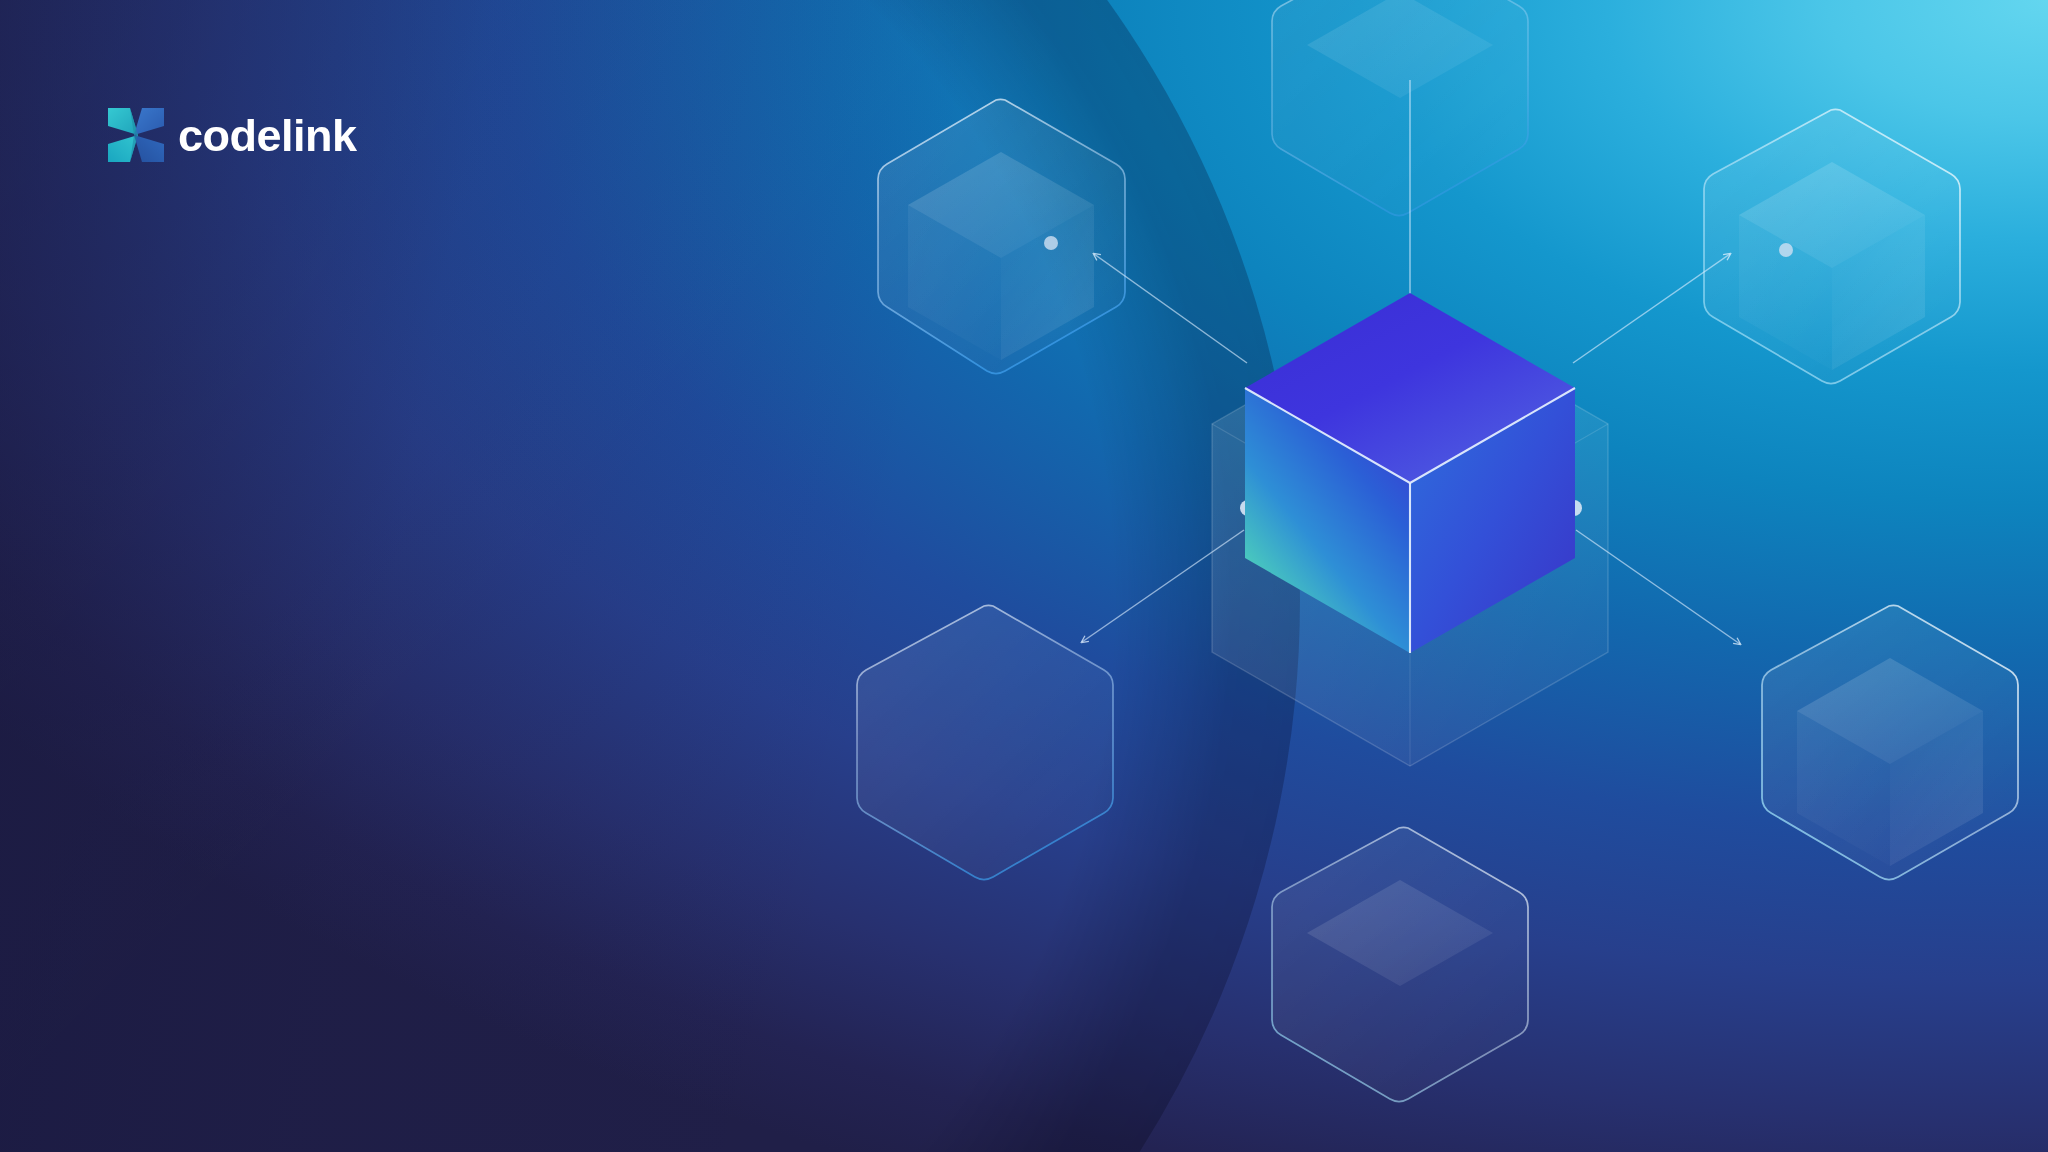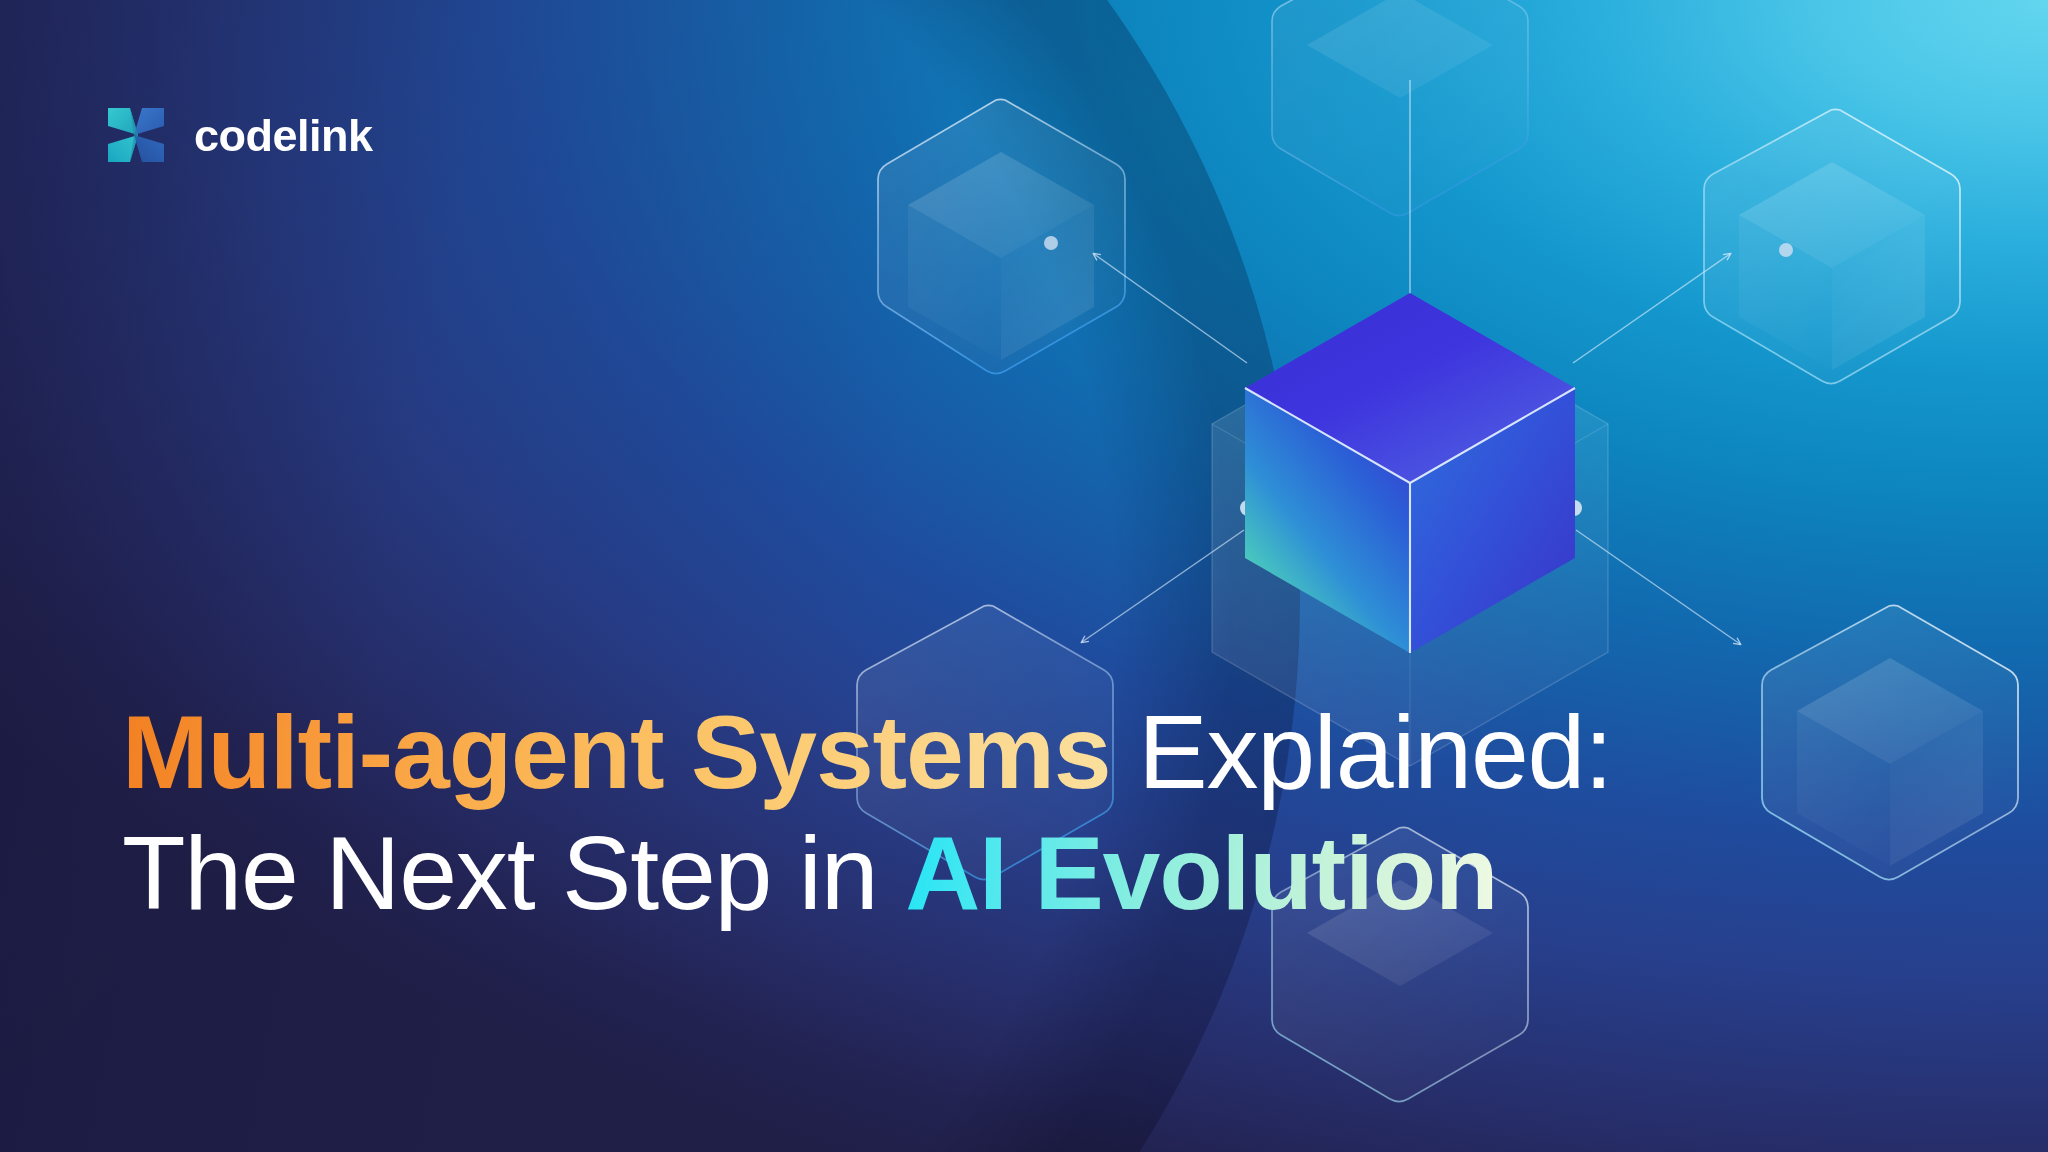--- a/index.html
+++ b/index.html
@@ -46,21 +46,21 @@
     position:absolute; inset:0;
     background:linear-gradient(100deg, rgba(22,22,60,0.55) 0%, rgba(22,22,60,0.12) 22%, rgba(0,0,0,0) 44%);
   }
 
   
   #netsvg{ position:absolute; inset:0; width:2048px; height:1152px; }
 
   
   #logo{
     position:absolute; left:106px; top:104px;
-    display:flex; align-items:center; gap:28px;
+    display:flex; align-items:center; gap:12px;
   }
   #logo-mark{ width:60px; height:62px; display:block; }
   #logo-word{
     color:#ffffff;
     font-size:45px;
     font-weight:700;
     letter-spacing:-0.5px;
     line-height:1;
     position:relative;
     font-family:"Liberation Sans", sans-serif;
@@ -260,18 +260,14 @@
       <path d="M2,4 L24,4 L32,31 L2,22 Z" fill="url(#mkTeal)"></path>
       <path d="M2,40 L32,31 L24,58 L2,58 Z" fill="url(#mkTeal2)"></path>
       <path d="M36,4 L58,4 L58,22 L28,31 Z" fill="url(#mkBlue)"></path>
       <path d="M28,31 L58,40 L58,58 L36,58 Z" fill="url(#mkBlue2)"></path>
       <path d="M24,4 L32,31 L28,31 Z" fill="#1E8FA8" opacity="0.65"></path>
       <path d="M32,31 L24,58 L28,31 Z" fill="#1A7FA0" opacity="0.5"></path>
     </svg>
     <span id="logo-word">codelink</span>
   </div>
 
-  <div id="headline">
-    <div class="hl-line"><span class="grad-orange">Multi-agent Systems</span><span class="hl-reg"> Explained:</span></div>
-    <div class="hl-line"><span class="hl-reg">The Next Step in </span><span class="grad-cyan">AI Evolution</span></div>
-  </div>
 
 </div>
 
 </body></html>

